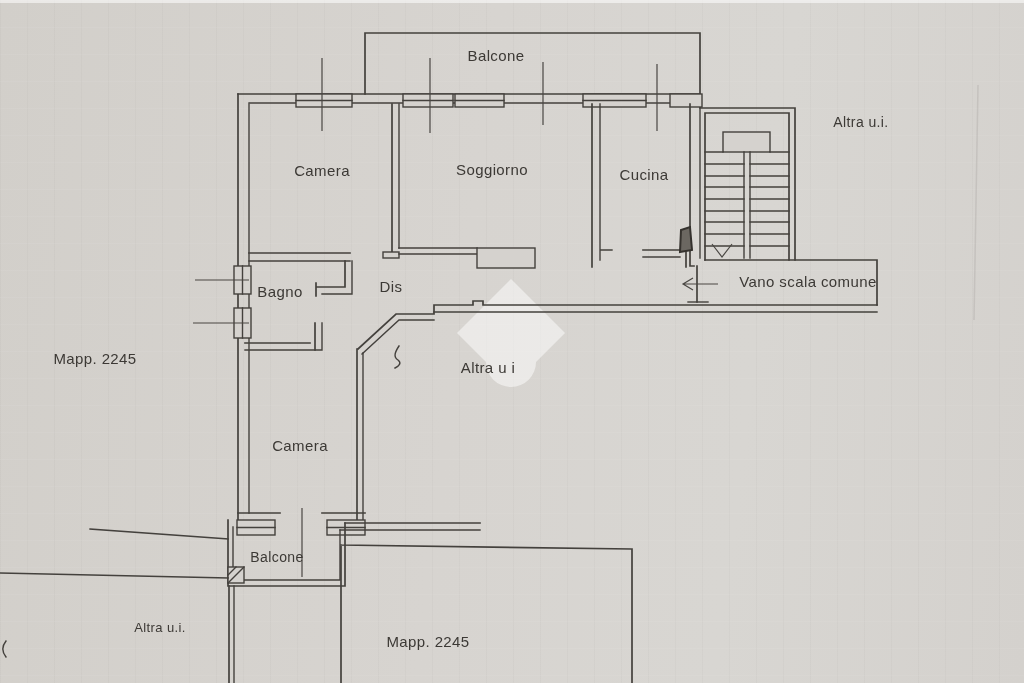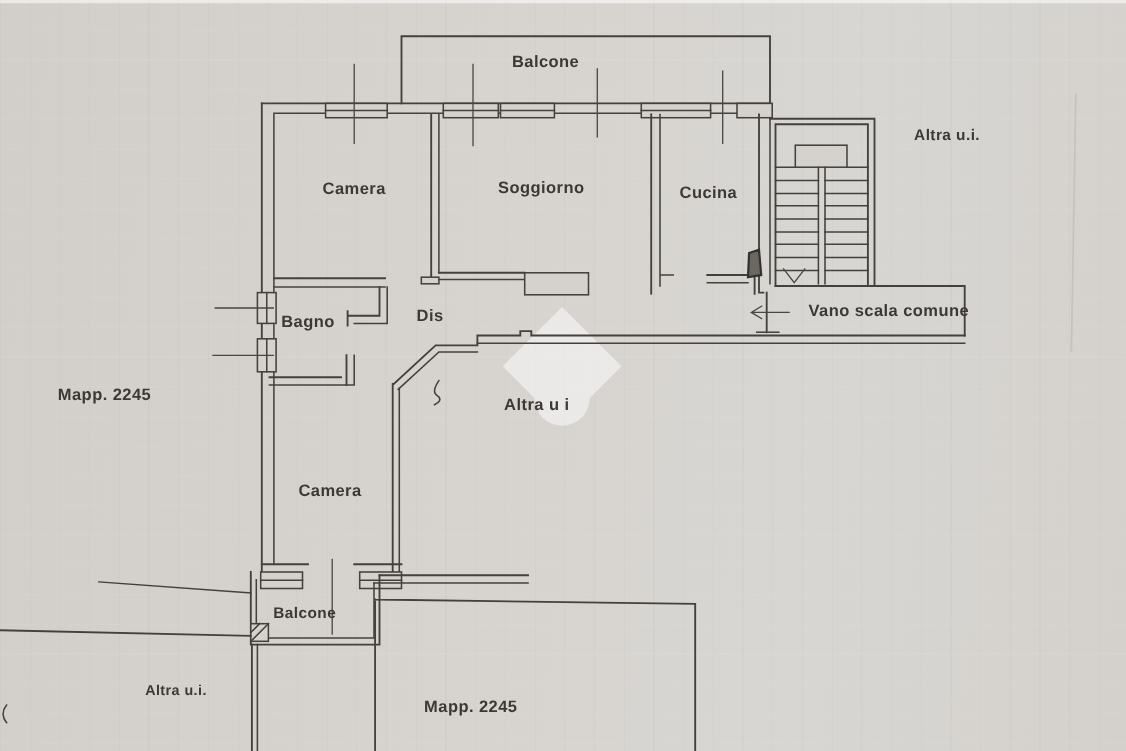--- a/index.html
+++ b/index.html
@@ -9,21 +9,20 @@
     --wm:#ffffff;
   }
   .page{
     position:relative;width:1024px;height:683px;overflow:hidden;
     background:
       repeating-linear-gradient(to bottom, rgba(255,255,255,0.05) 0 1px, transparent 1px 27px),
       repeating-linear-gradient(to right, rgba(90,86,82,0.035) 0 1px, transparent 1px 27px),
       linear-gradient(97deg,#d2cfca 0%, #d7d4d0 45%, #d8d6d2 72%, #d4d1cd 100%);
     background-color:var(--paper);
     font-family:"Liberation Sans", sans-serif;
-    font-weight:bold;
   }
   .top-strip{position:absolute;left:0;top:0;width:100%;height:3px;background:rgba(255,255,255,0.55);}
   svg{position:absolute;left:0;top:0;}
   svg text{
     fill:#3c3935;
     font-family:"Liberation Sans", sans-serif;
     letter-spacing:0.4px;
   }
   .w{stroke:var(--ink);stroke-width:1.7;fill:none;stroke-linecap:square;}
   .w2{stroke:var(--ink);stroke-width:1.4;fill:none;stroke-linecap:square;}

